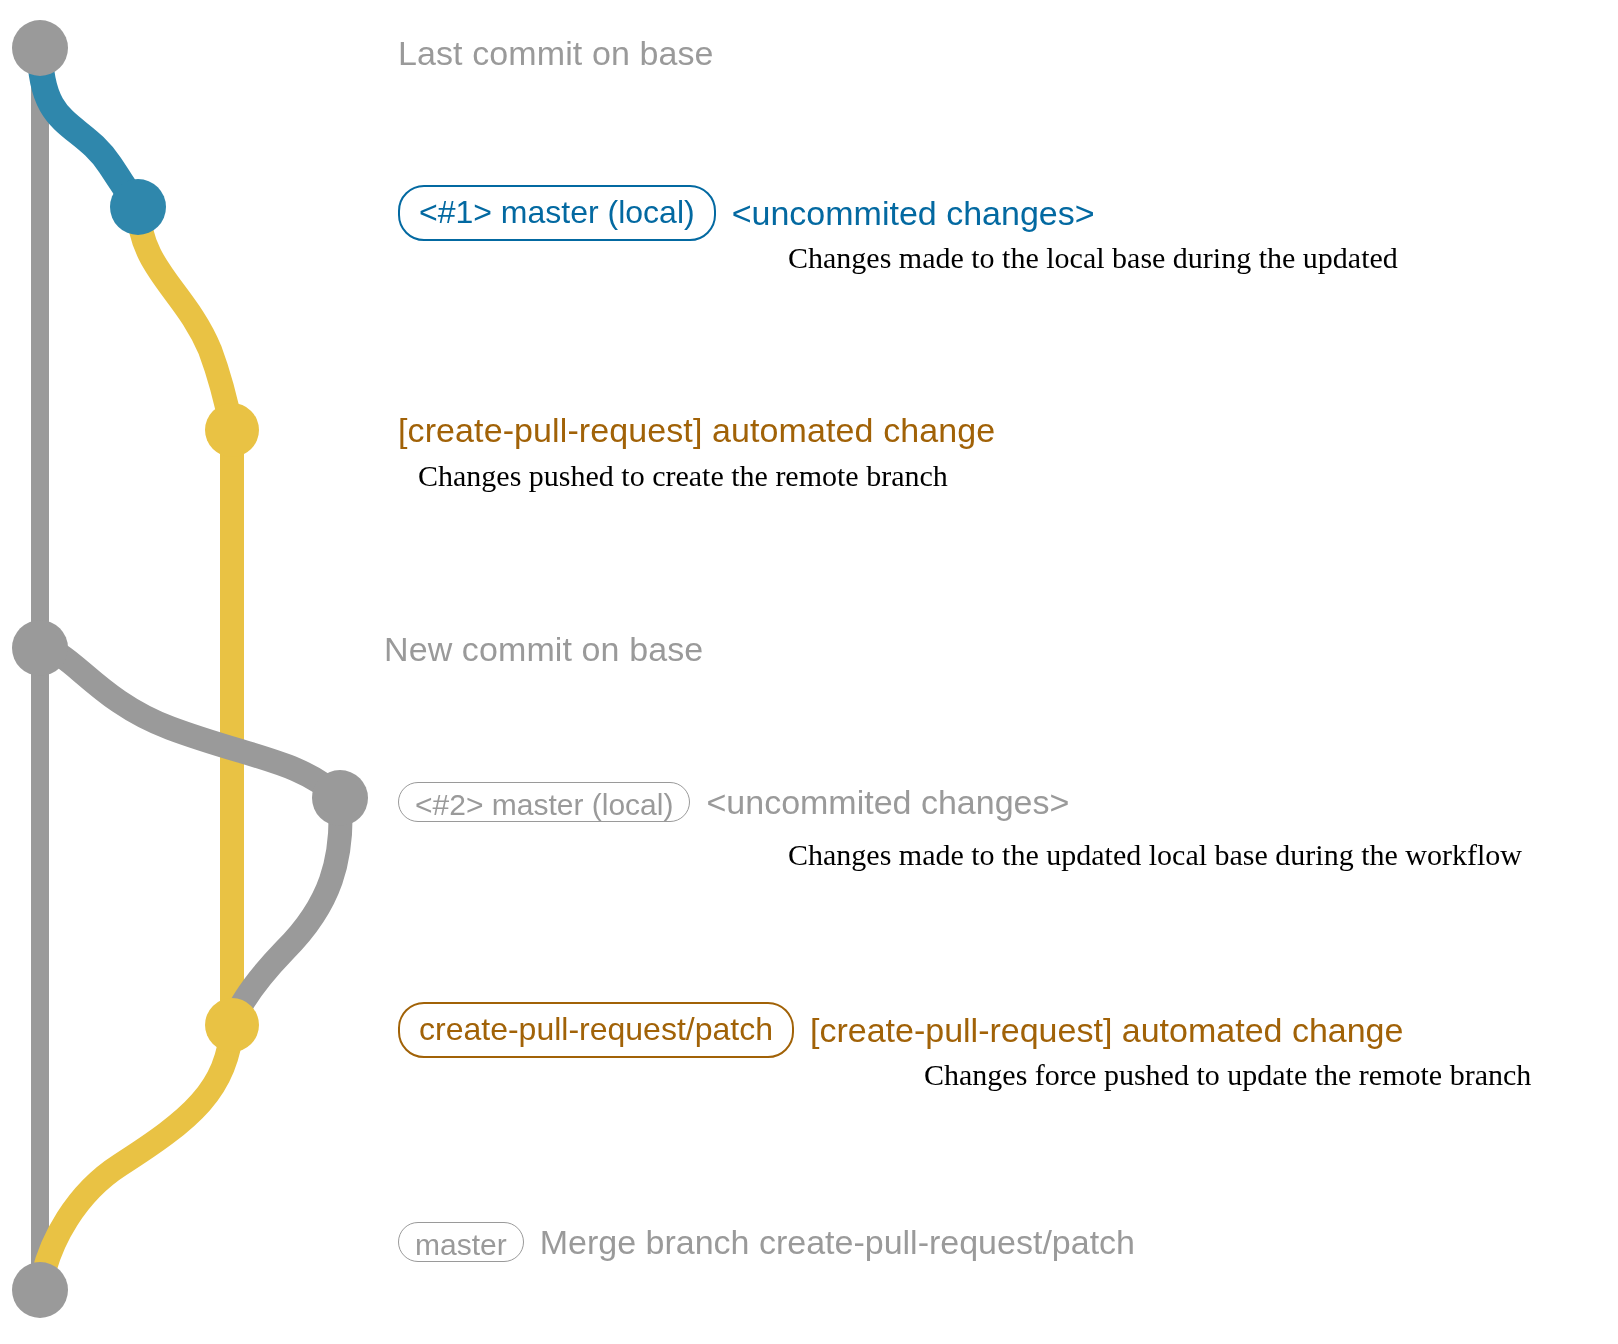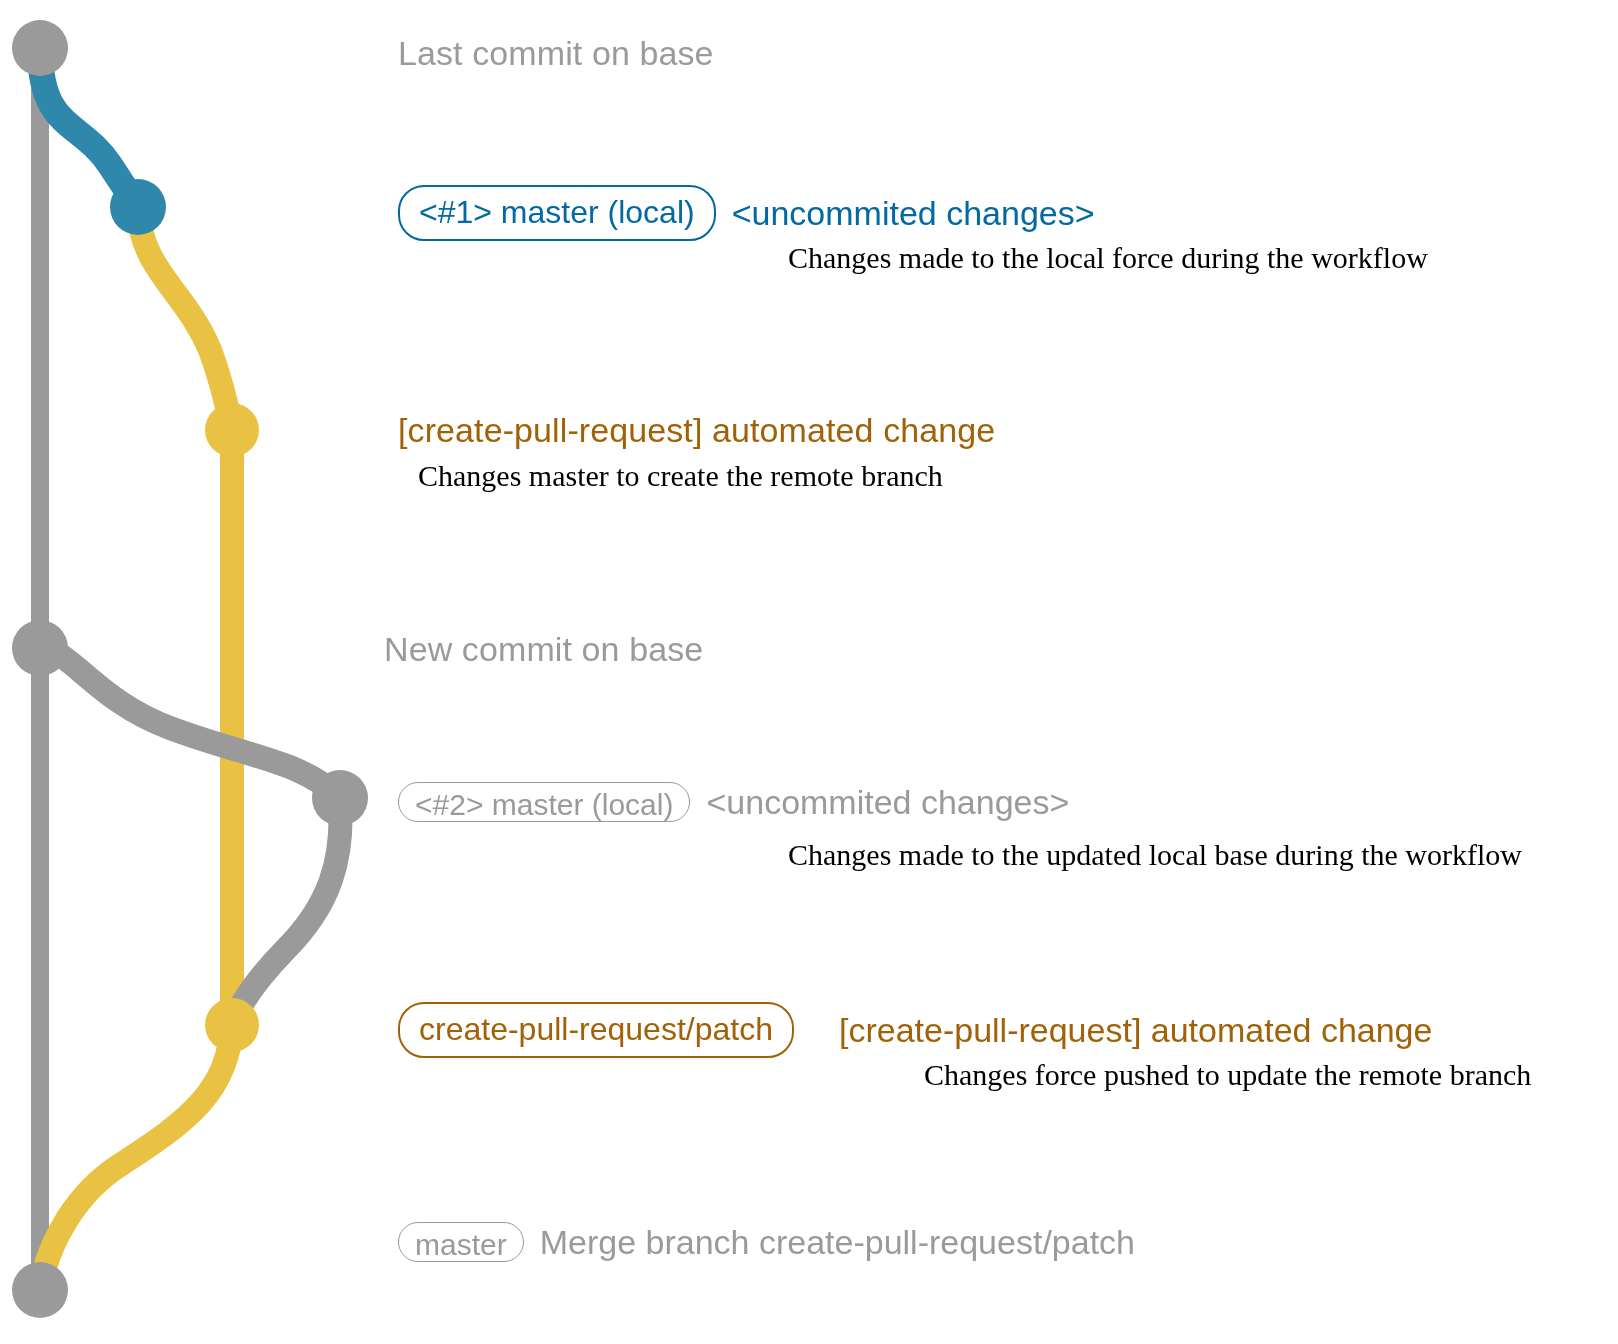--- a/index.html
+++ b/index.html
@@ -113,38 +113,38 @@
   </svg>
 
   <div class="row" style="left:398px; top:36px;">
     <span class="headline c-gray">Last commit on base</span>
   </div>
 
   <div class="row" style="left:398px; top:185px;">
     <span class="badge c-blue">&lt;#1&gt; master (local)</span>
     <span class="subject c-blue gap-after-badge">&lt;uncommited changes&gt;</span>
   </div>
-  <div class="caption" style="left:788px; top:243px;">Changes made to the local force during the workflow</div>
+  <div class="caption" style="left:788px; top:243px;">Changes made to the local base during the updated</div>
 
   <div class="row" style="left:398px; top:413px;">
     <span class="headline c-amber">[create-pull-request] automated change</span>
   </div>
-  <div class="caption" style="left:418px; top:461px;">Changes master to create the remote branch</div>
+  <div class="caption" style="left:418px; top:461px;">Changes pushed to create the remote branch</div>
 
   <div class="row" style="left:384px; top:632px;">
     <span class="headline c-gray">New commit on base</span>
   </div>
 
   <div class="row" style="left:398px; top:782px;">
     <span class="badge badge-sm c-gray">&lt;#2&gt; master (local)</span>
     <span class="subject c-gray gap-after-badge">&lt;uncommited changes&gt;</span>
   </div>
   <div class="caption" style="left:788px; top:840px;">Changes made to the updated local base during the workflow</div>
 
-  <div class="row" style="left:398px; top:1002px;gap:29px;">
+  <div class="row" style="left:398px; top:1002px;">
     <span class="badge c-amber">create-pull-request/patch</span>
     <span class="subject c-amber gap-after-badge">[create-pull-request] automated change</span>
   </div>
   <div class="caption" style="left:924px; top:1060px;">Changes force pushed to update the remote branch</div>
 
   <div class="row" style="left:398px; top:1222px;">
     <span class="badge badge-sm c-gray">master</span>
     <span class="subject c-gray gap-after-badge">Merge branch create-pull-request/patch</span>
   </div>
 

